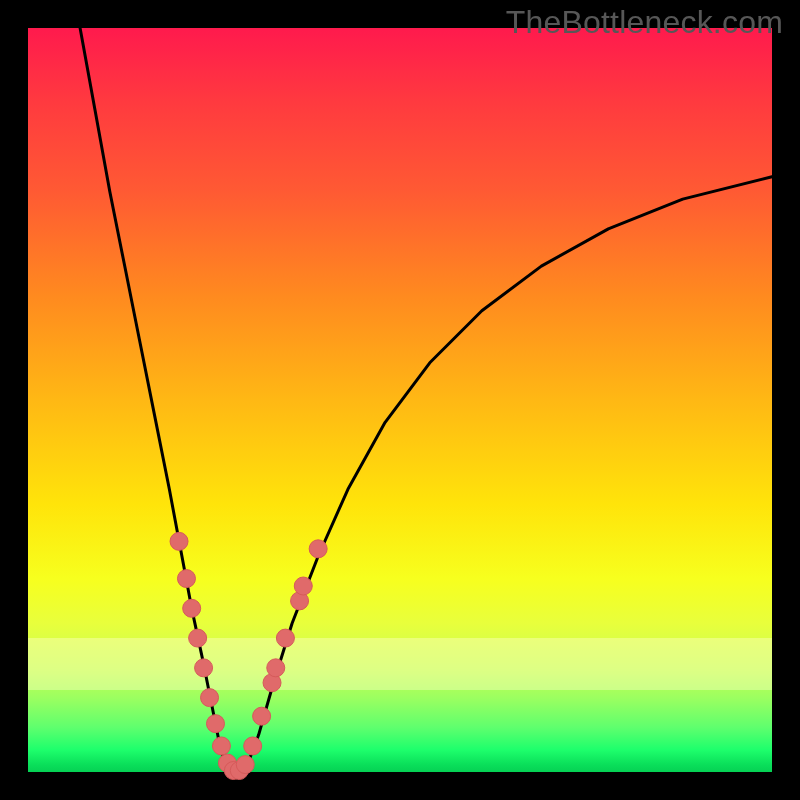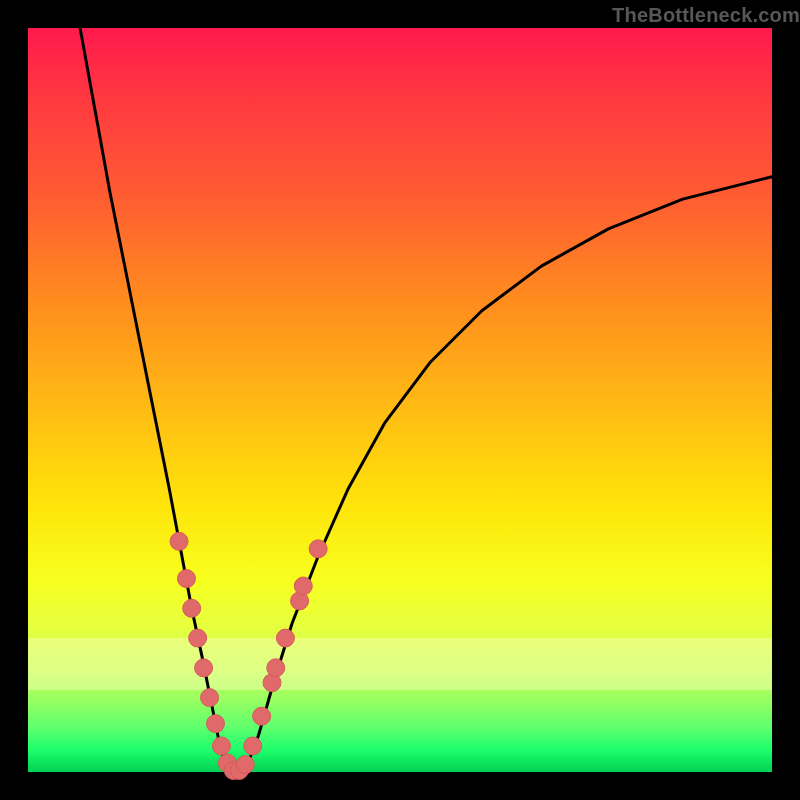--- a/index.html
+++ b/index.html
@@ -49,24 +49,24 @@
     position: absolute;
     left: 0;
     top: 610px;
     width: 744px;
     height: 52px;
     background: rgba(255, 255, 200, 0.42);
   }
   .watermark {
     position: absolute;
     top: 4px;
-    right: 0;
+    right: 17px;
     color: #575757;
-    font-size: 20px;
-    font-weight: 700;
+    font-size: 32px;
+    font-weight: 400;
     letter-spacing: 0.2px;
     user-select: none;
   }
   svg.curve {
     position: absolute;
     left: 0;
     top: 0;
     width: 744px;
     height: 744px;
     overflow: visible;

